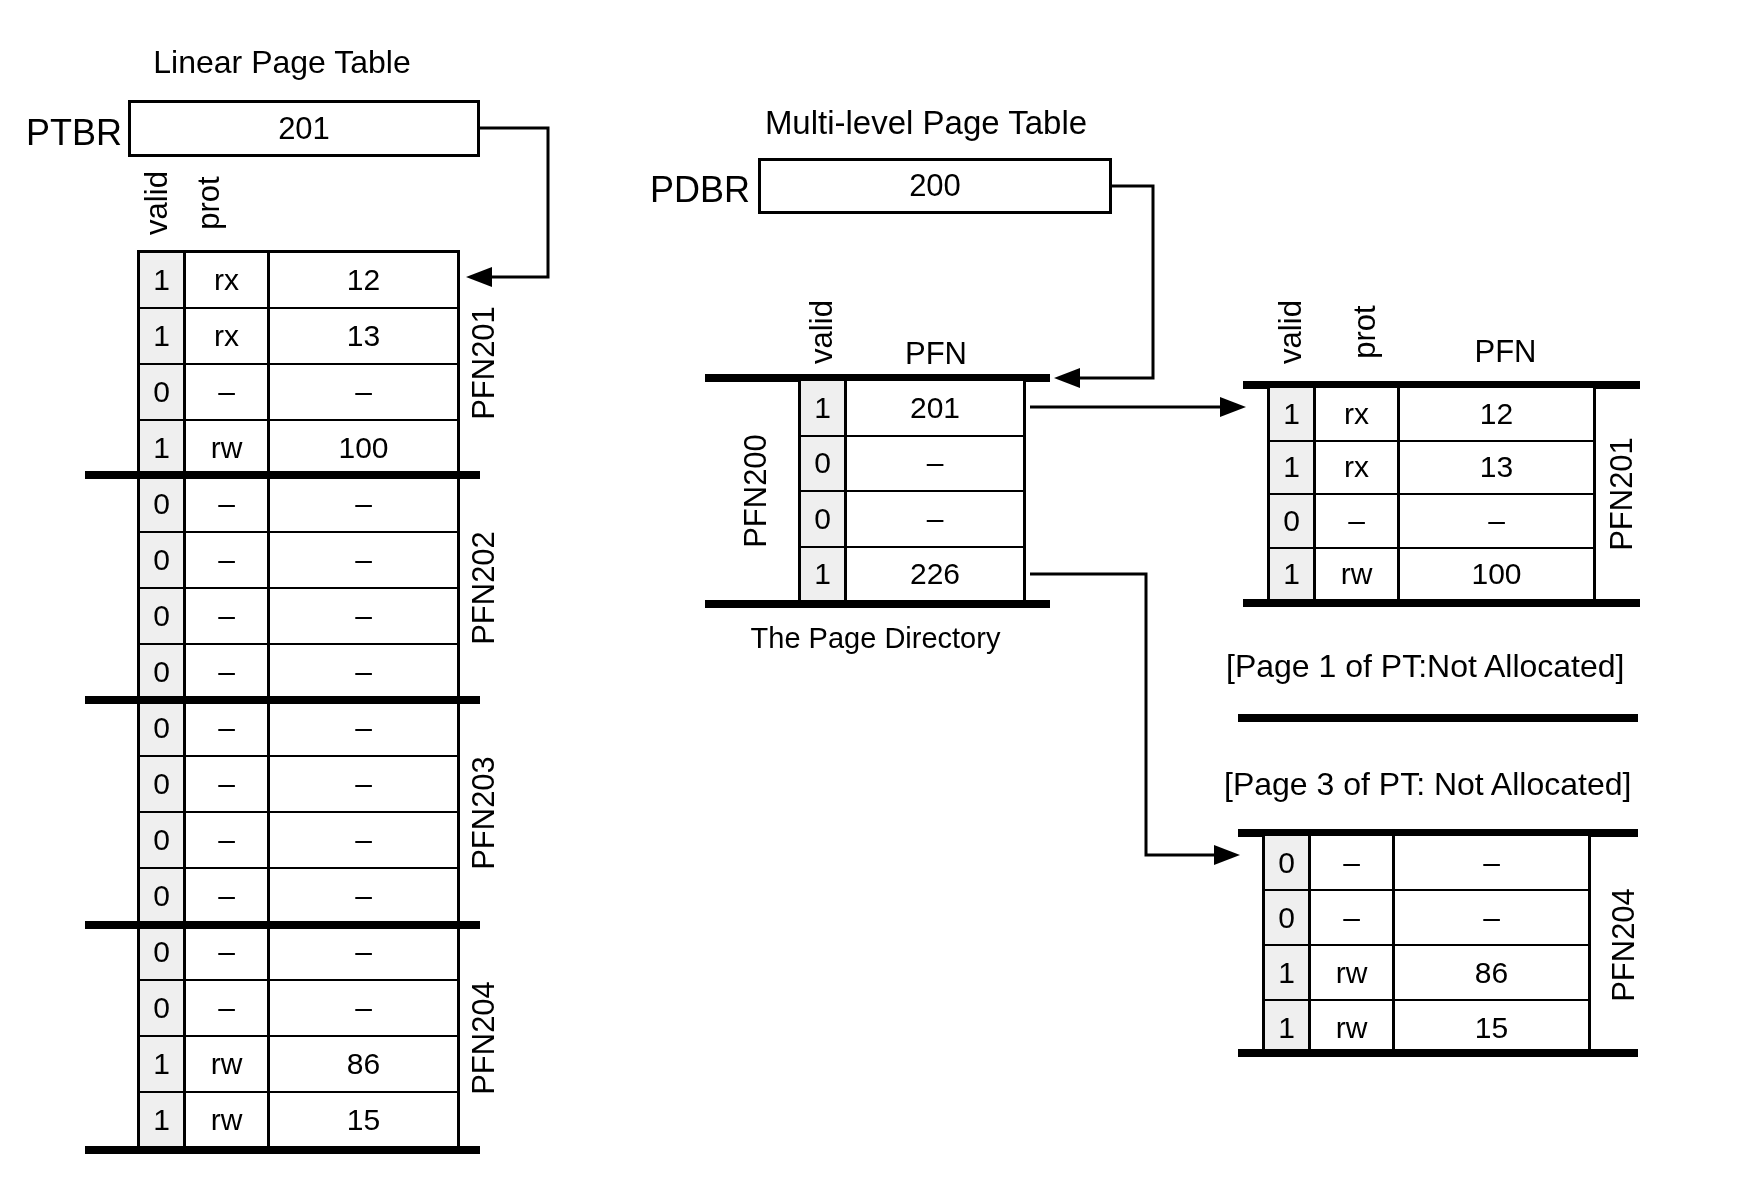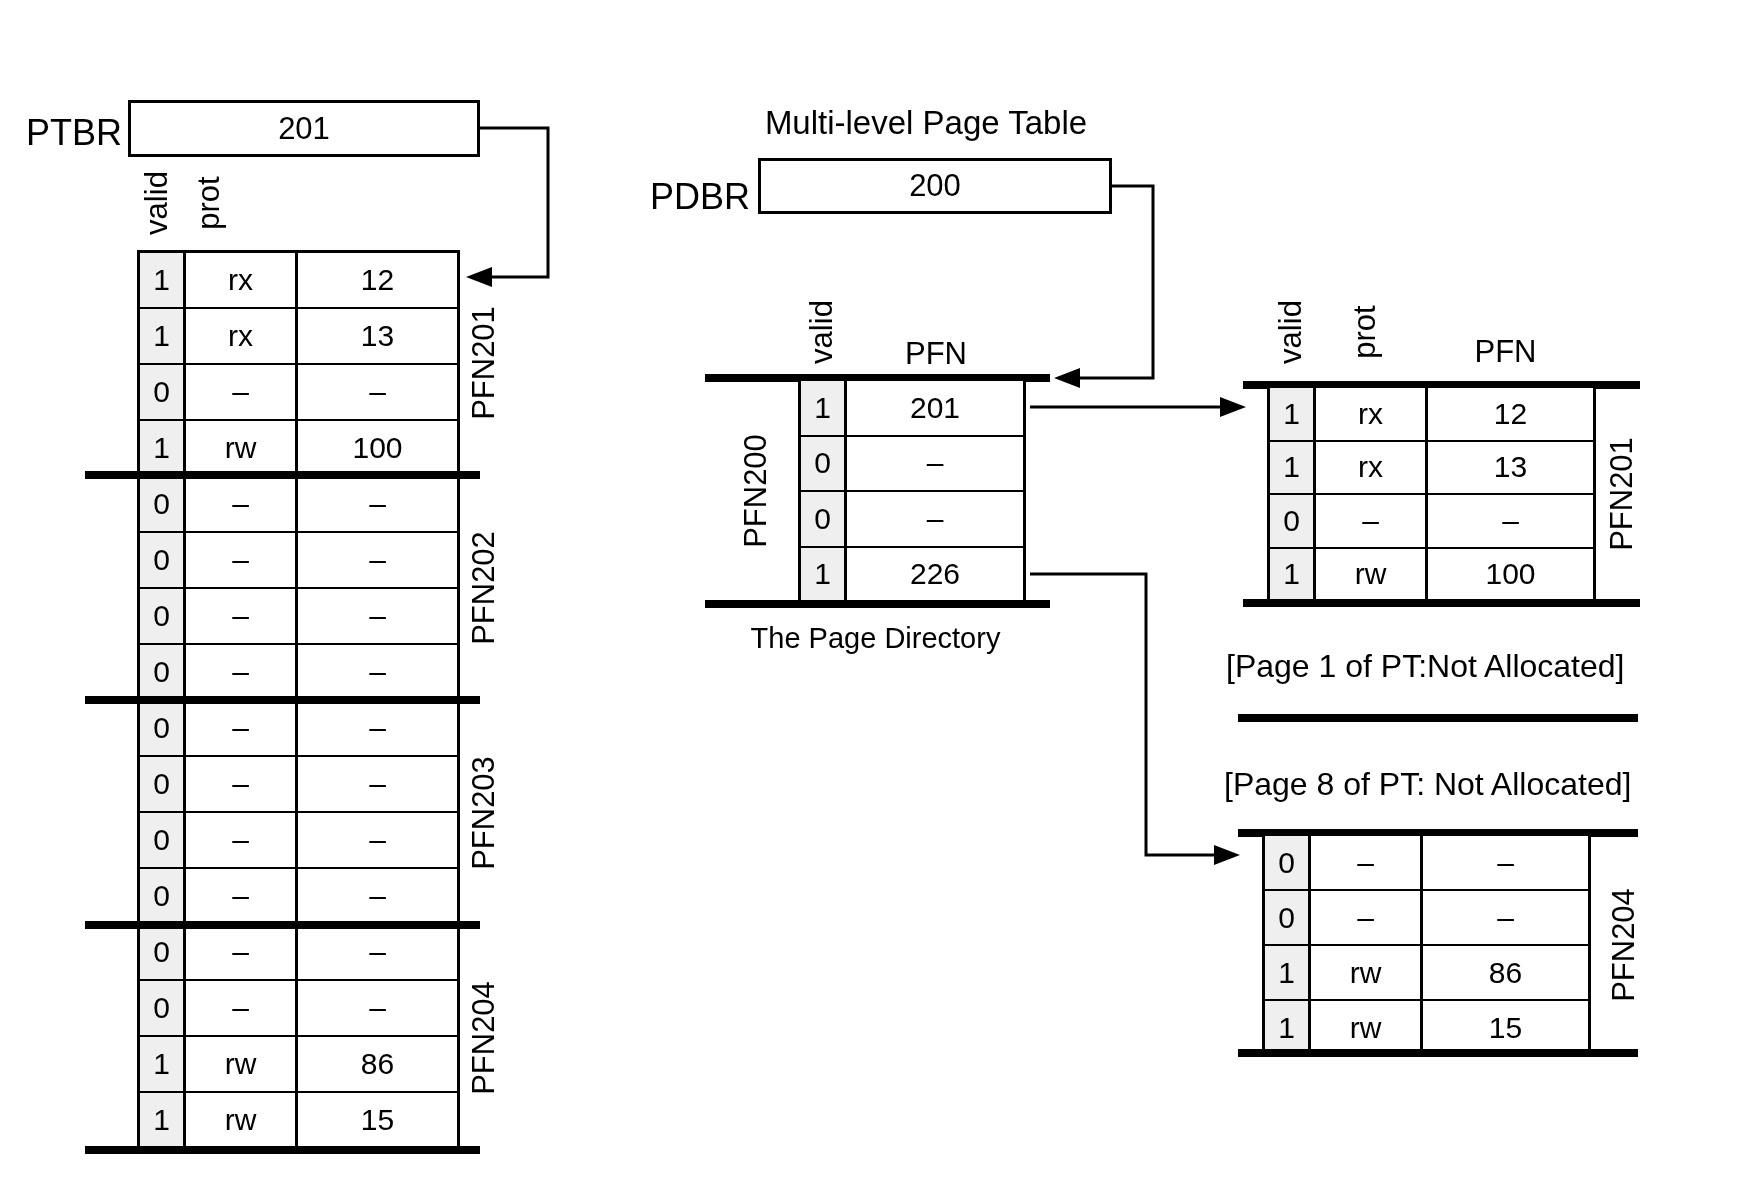--- a/index.html
+++ b/index.html
@@ -23,21 +23,21 @@
   }
   .trow { display: flex; flex: 1; border-bottom: 2px solid #000; }
   .trow:last-child { border-bottom: none; }
   .tcell {
     border-right: 3px solid #000;
     display: flex; align-items: center; justify-content: center;
     font-size: 30px;
   }
   .tcell:last-child { border-right: none; }
   .w-valid { width: 46px; background: #efefef; }
-  .w-prot  { width: 112px; }
+  .w-prot  { width: 84px; }
   .w-rest  { flex: 1; }
   .thick { position: absolute; height: 8px; background: #000; }
   .vbox { position: absolute; display: flex; align-items: center; justify-content: center; }
   .vbox > span { transform: rotate(-90deg); white-space: nowrap; font-size: 31px; }
   .hcenter { display: flex; align-items: center; justify-content: center; }
   .note { font-size: 32px; white-space: nowrap; }
   .caption { font-size: 29px; text-align: center; white-space: nowrap; }
   svg.arrows { position: absolute; left: 0; top: 0; pointer-events: none; }
 </style>
 </head>
@@ -57,20 +57,21 @@
     <g stroke="#000" stroke-width="3" fill="none">
       <path d="M 1030 407 L 1222 407"></path>
       <polygon points="1246,407 1220,397 1220,417" fill="#000" stroke="none"></polygon>
     </g>
     <g stroke="#000" stroke-width="3" fill="none">
       <path d="M 1030 574 L 1146 574 L 1146 855 L 1216 855"></path>
       <polygon points="1240,855 1214,845 1214,865" fill="#000" stroke="none"></polygon>
     </g>
   </svg>
 
+  <div class="abs title" style="left:137px; top:44px; width:290px;">Linear Page Table</div>
 
   <div class="abs reg-label" style="left:26px; top:112px;">PTBR</div>
 
   <div class="abs reg-box" style="left:128px; top:100px; width:352px; height:57px;">
     <span>201</span>
   </div>
 
   <div class="vbox" style="left:131px; top:158px; width:52px; height:90px;">
     <span>valid</span>
   </div>
@@ -174,21 +175,21 @@
   </div>
   <div class="vbox" style="left:464px; top:700px; width:40px; height:225px;">
     <span>PFN203</span>
   </div>
   <div class="vbox" style="left:464px; top:925px; width:40px; height:225px;">
     <span>PFN204</span>
   </div>
 
   <div class="abs title" style="left:740px; top:104px; width:372px; font-size:33px;">Multi-level Page Table</div>
 
-  <div class="abs reg-label" style="left:650px; top:176px;">PDBR</div>
+  <div class="abs reg-label" style="left:650px; top:169px;">PDBR</div>
 
   <div class="abs reg-box" style="left:758px; top:158px; width:354px; height:56px;align-items:center;">
     <span>200</span>
   </div>
 
   <div class="vbox" style="left:798px; top:288px; width:48px; height:88px;">
     <span>valid</span>
   </div>
   <div class="abs hcenter" style="left:846px; top:334px; width:180px; height:40px; font-size:31px;">PFN</div>
 
@@ -253,21 +254,21 @@
   <div class="thick" style="left:1243px; top:599px; width:397px;"></div>
 
   <div class="vbox" style="left:1601px; top:385px; width:42px; height:218px;">
     <span>PFN201</span>
   </div>
 
   <div class="abs note" style="left:1226px; top:648px;">[Page 1 of PT:Not Allocated]</div>
 
   <div class="thick" style="left:1238px; top:714px; width:400px;"></div>
 
-  <div class="abs note" style="left:1224px; top:766px;">[Page 8 of PT: Not Allocated]</div>
+  <div class="abs note" style="left:1224px; top:766px;">[Page 3 of PT: Not Allocated]</div>
 
   <div class="thick" style="left:1238px; top:829px; width:400px;"></div>
   <div id="pt3-table" class="dtable" style="left:1262px; top:833px; width:329px; height:224px;">
       <div class="trow">
         <div class="tcell w-valid">0</div>
         <div class="tcell w-prot">–</div>
         <div class="tcell w-rest">–</div>
       </div>
       <div class="trow">
         <div class="tcell w-valid">0</div>

